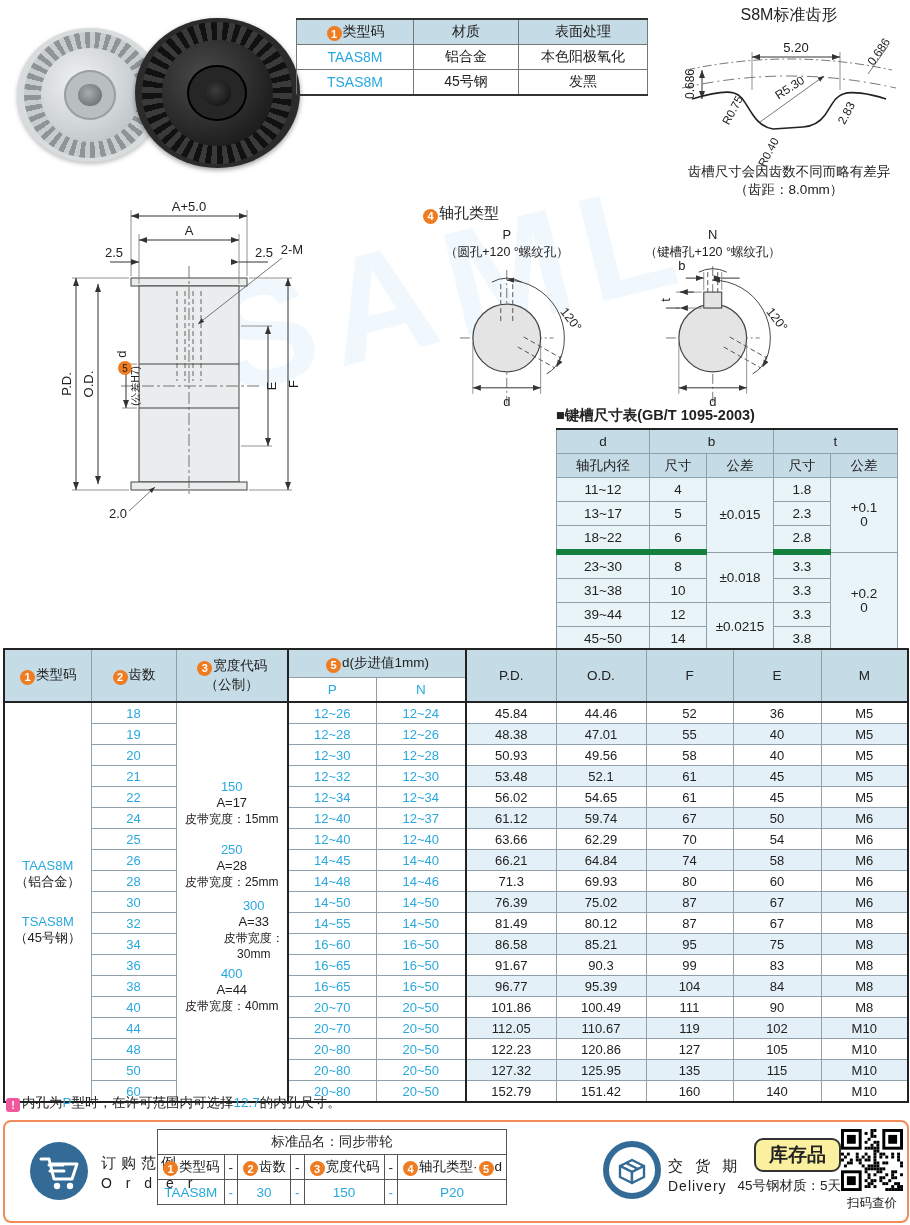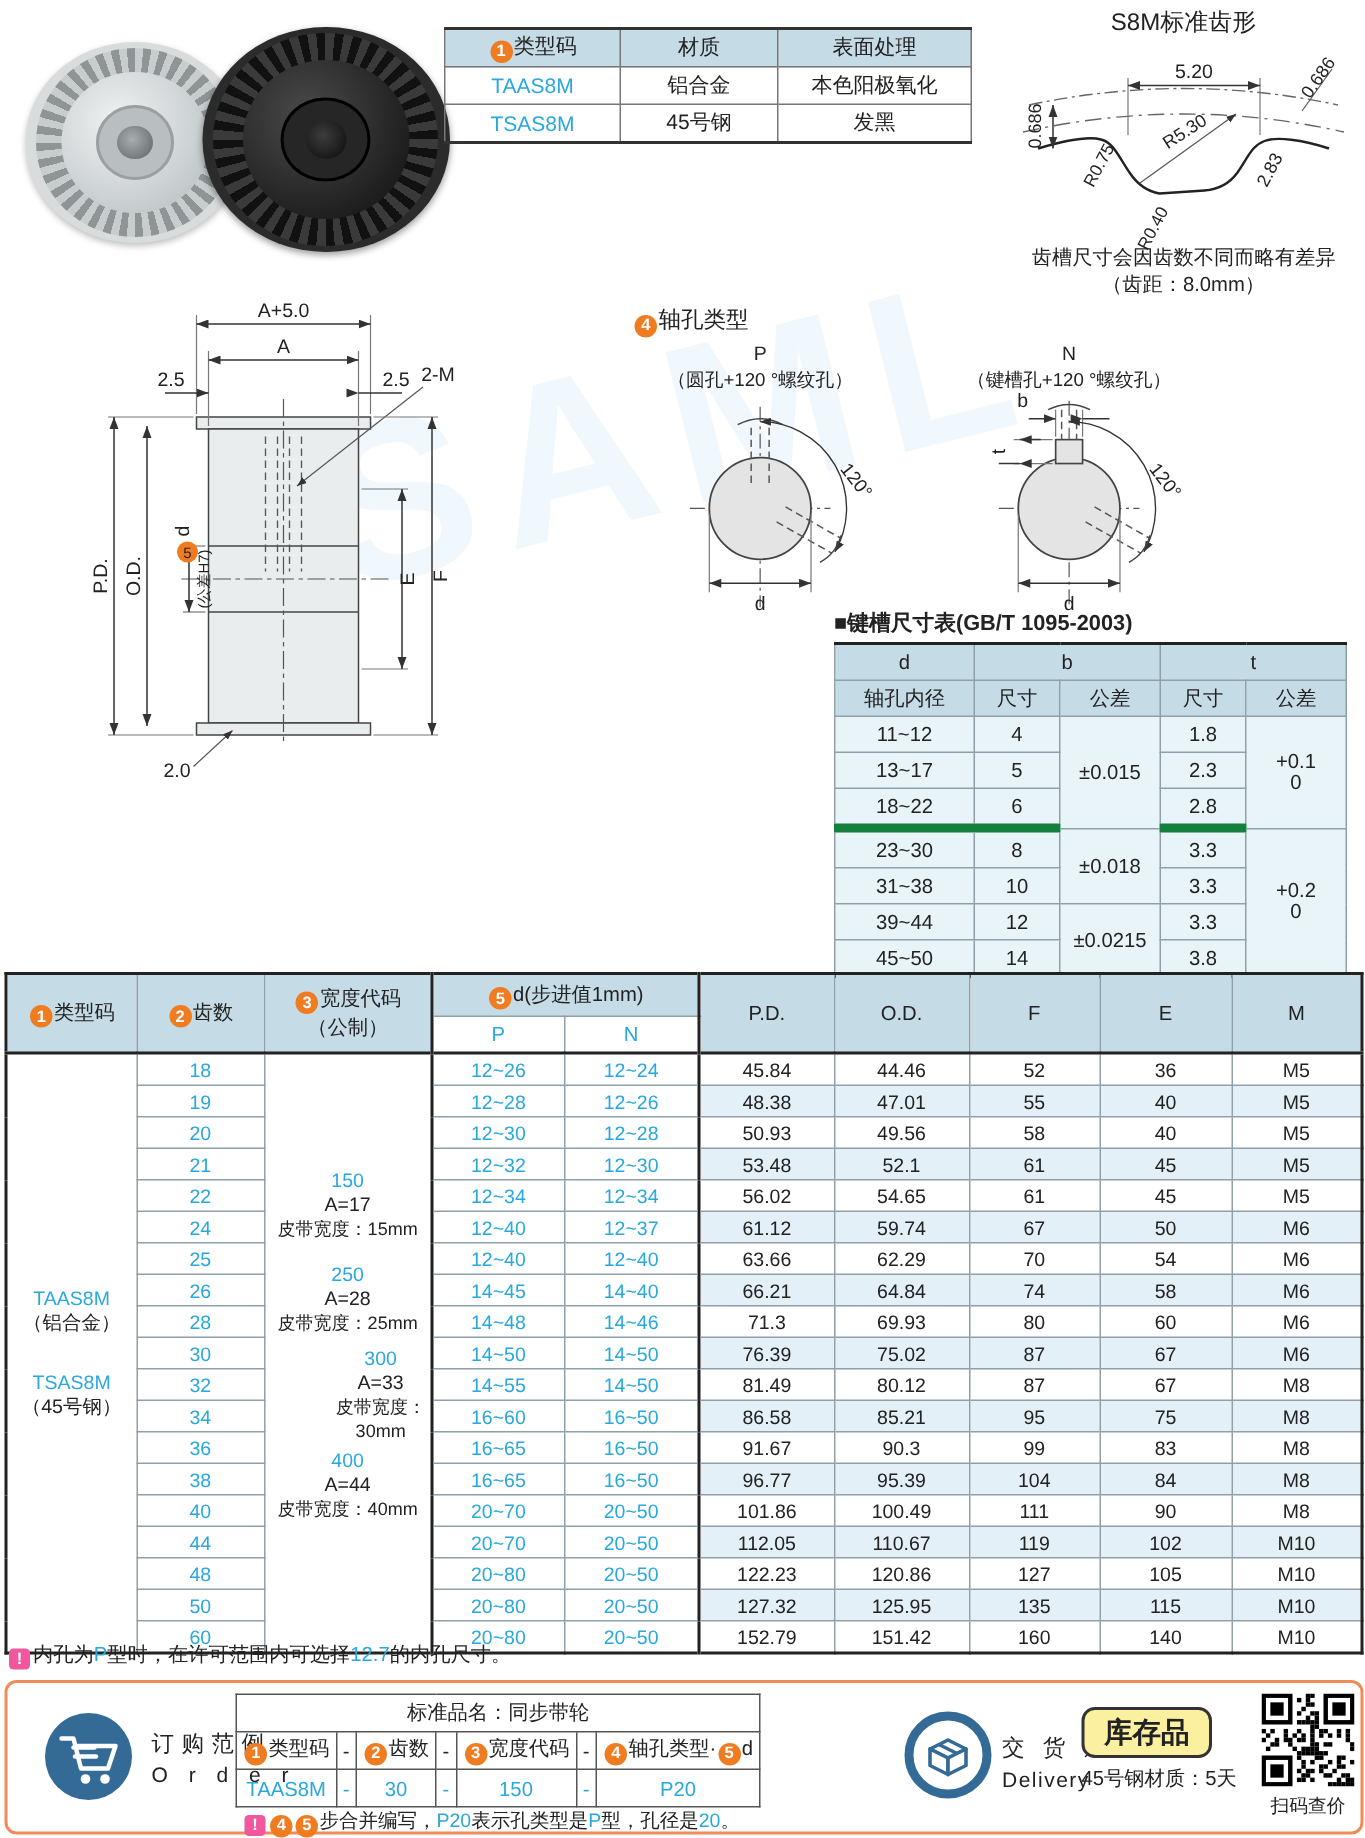--- a/index.html
+++ b/index.html
@@ -84,21 +84,21 @@
   .order-en{font-size:14px;letter-spacing:5px}
   .order-table{position:absolute;left:152px;top:7px}
   .order-table table{border-collapse:collapse}
   .order-table th,.order-table td{border:1px solid #555;font-size:13.5px;text-align:center;
        padding:0 4px;height:24px;font-weight:normal}
   .order-note{position:absolute;left:158px;top:83px;font-size:13px}
   .deliv-icon{position:absolute;left:597px;top:18px}
   .deliv-titles{position:absolute;left:663px;top:34px;line-height:20px}
   .deliv-cn{font-size:15px;letter-spacing:4px}
   .deliv-en{font-size:14px;letter-spacing:1px}
-  .stock-wrap{position:absolute;left:716px;top:16px;width:120px;text-align:left}
+  .stock-wrap{position:absolute;left:716px;top:16px;width:120px;text-align:right}
   .stock{display:inline-block;background:#fbf0a0;border:2px solid #333;border-radius:9px;
          font-size:19px;font-weight:bold;padding:2px 13px}
   .lead{font-size:13.5px;margin-top:5px}
   .qr-wrap{position:absolute;left:836px;top:7px;width:62px;text-align:center}
   .qr-label{font-size:12.5px;margin-top:0}
 </style>
 </head>
 <body>
 
 <div class="wm" style="left:210px;top:200px">SAML</div>
@@ -684,23 +684,20 @@
             <td class="blue">TAAS8M</td>
             <td class="blue">-</td>
             <td class="blue">30</td>
             <td class="blue">-</td>
             <td class="blue">150</td>
             <td class="blue">-</td>
             <td class="blue">P20</td>
           </tr>
       </tbody>
     </table>
-  </div>
-  <div class="order-note">
-    <span class="bang">!</span><span id="order-note-badges"><span class="badge">4</span><span class="badge">5</span></span><span id="order-note-text"><span>步合并编写，</span><span class="blue">P20</span><span>表示孔类型是</span><span class="blue">P</span><span>型，孔径是</span><span class="blue">20</span><span>。</span></span>
   </div>
   <svg class="deliv-icon" width="60" height="60" viewBox="0 0 60 60">
     <circle cx="30" cy="30" r="26" fill="none" stroke="#336b96" stroke-width="6"></circle>
     <g stroke="#336b96" stroke-width="2.4" fill="#fff" stroke-linejoin="round">
       <polygon points="18,26 30,20 42,26 30,32"></polygon>
       <polygon points="18,26 18,37 30,43 30,32"></polygon>
       <polygon points="42,26 42,37 30,43 30,32"></polygon>
       <polyline points="24,23 36,29" fill="none"></polyline>
     </g>
   </svg>

